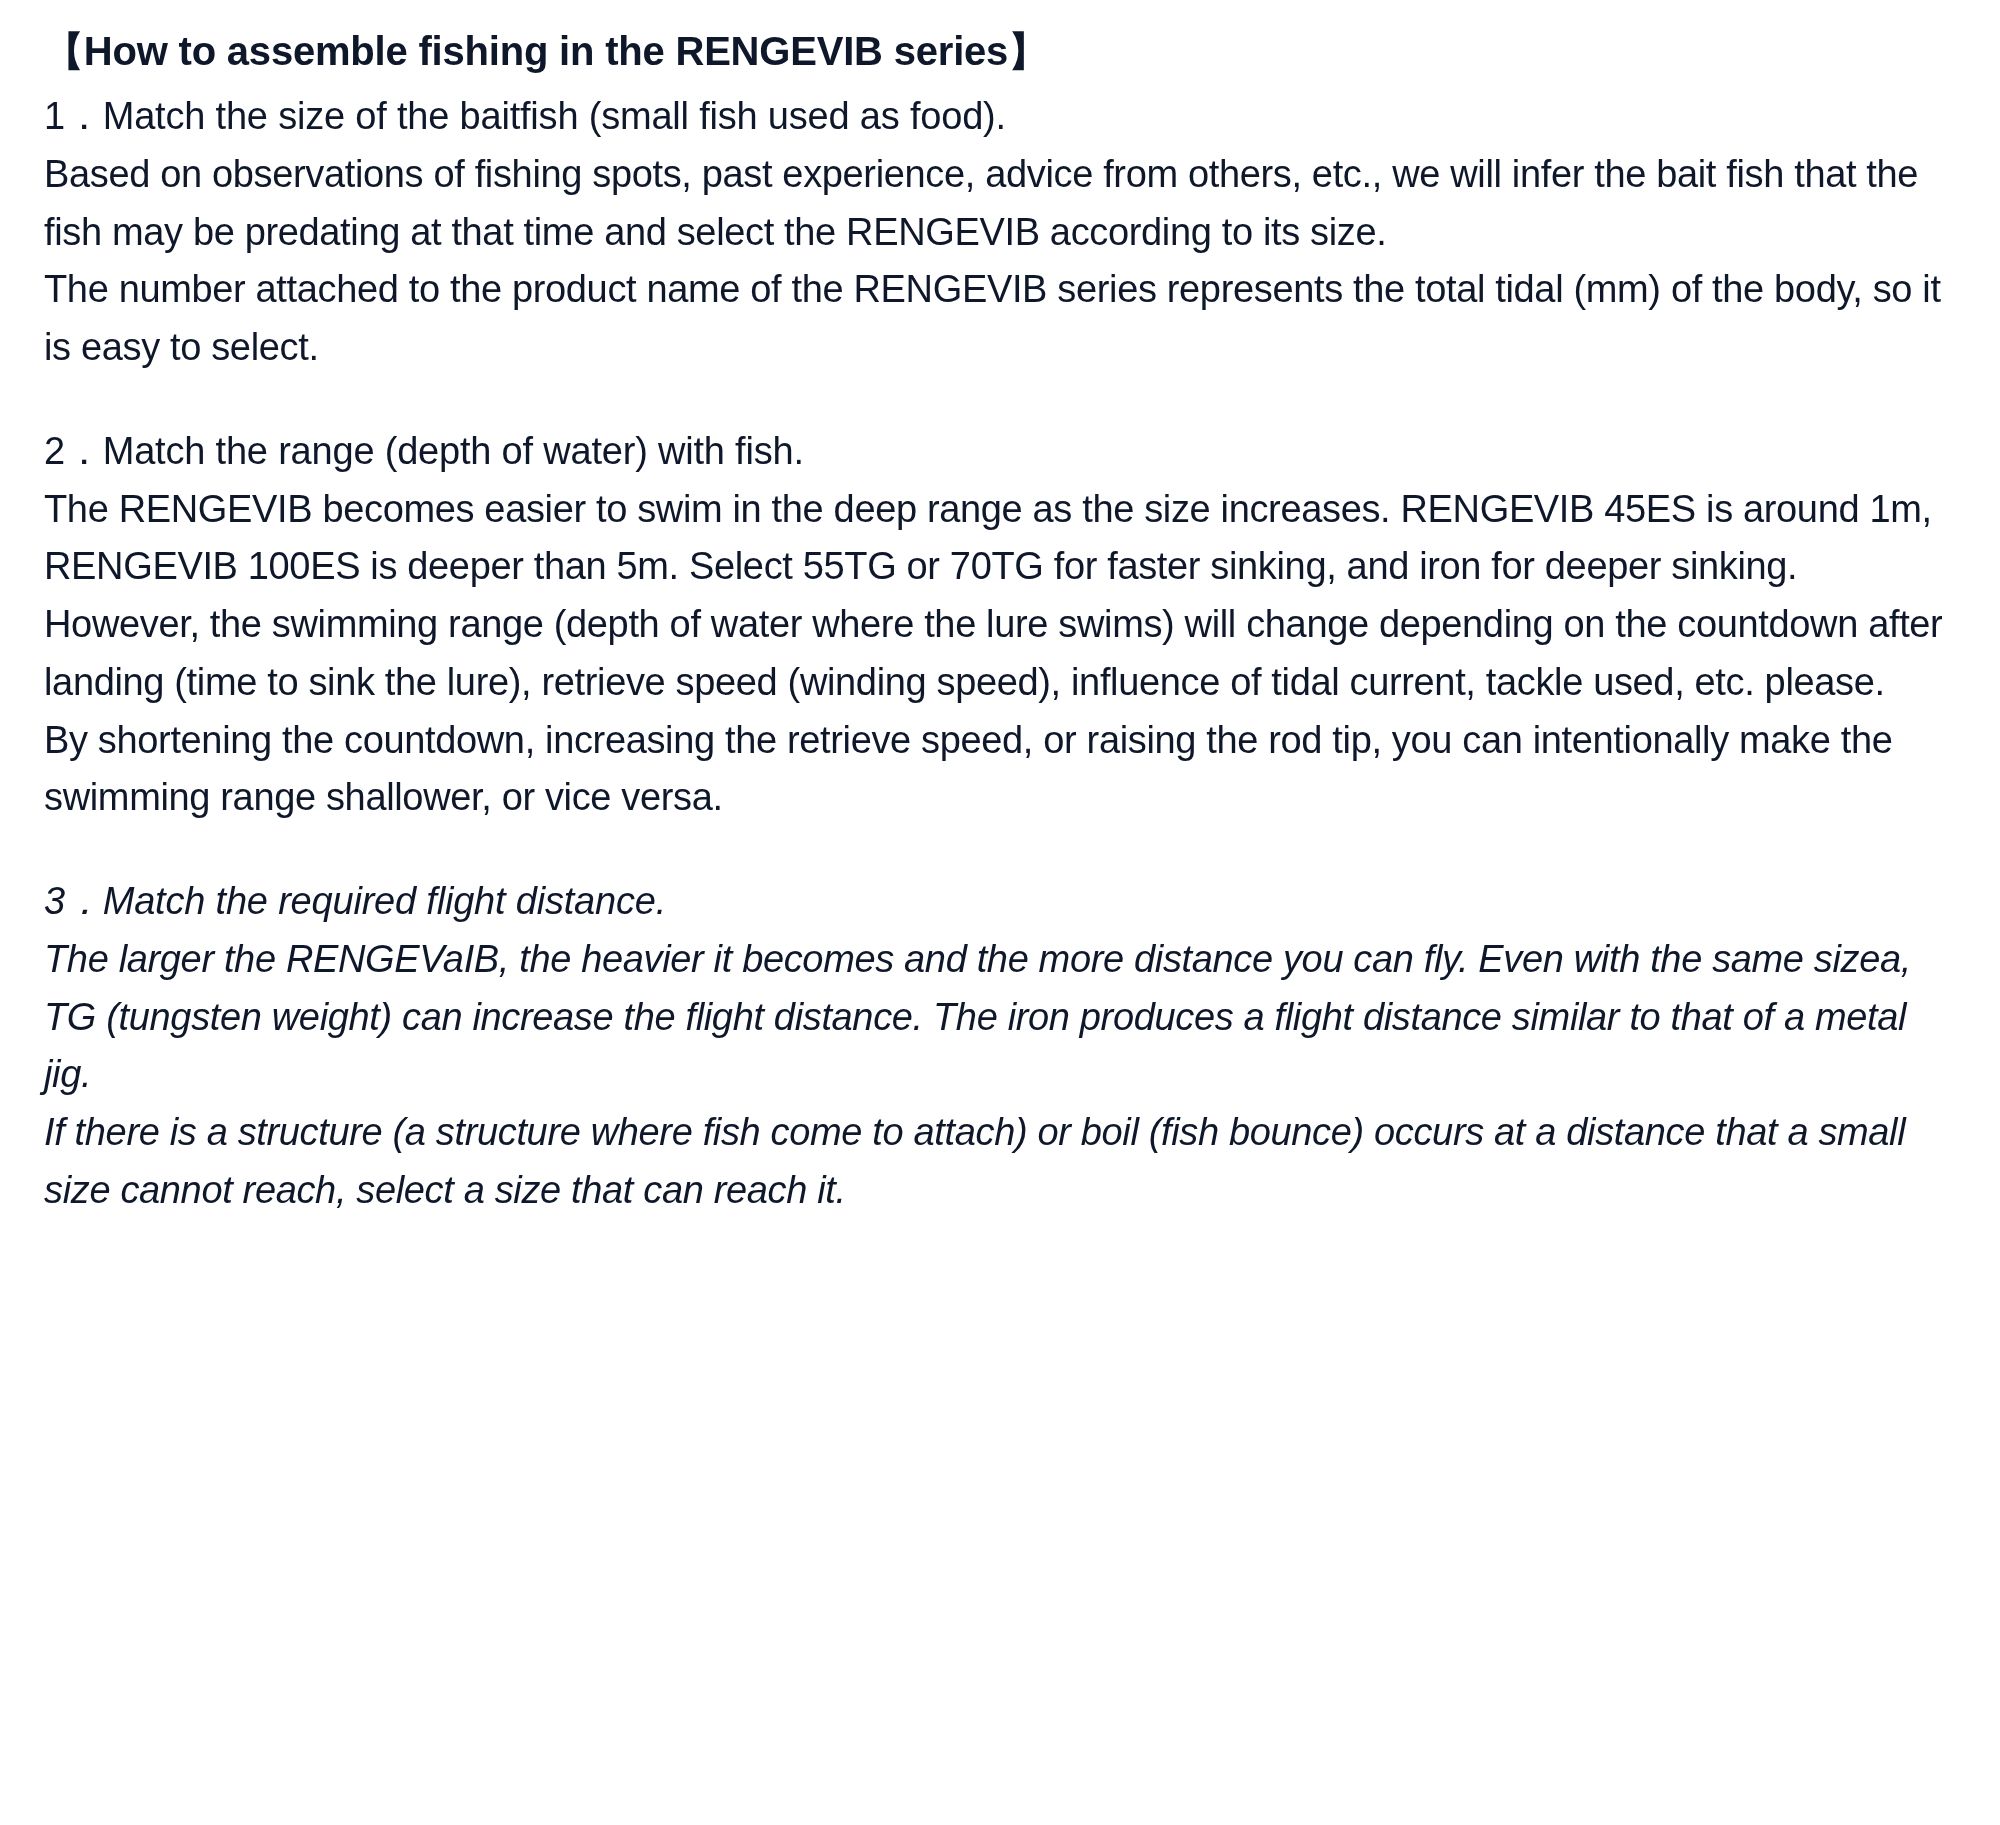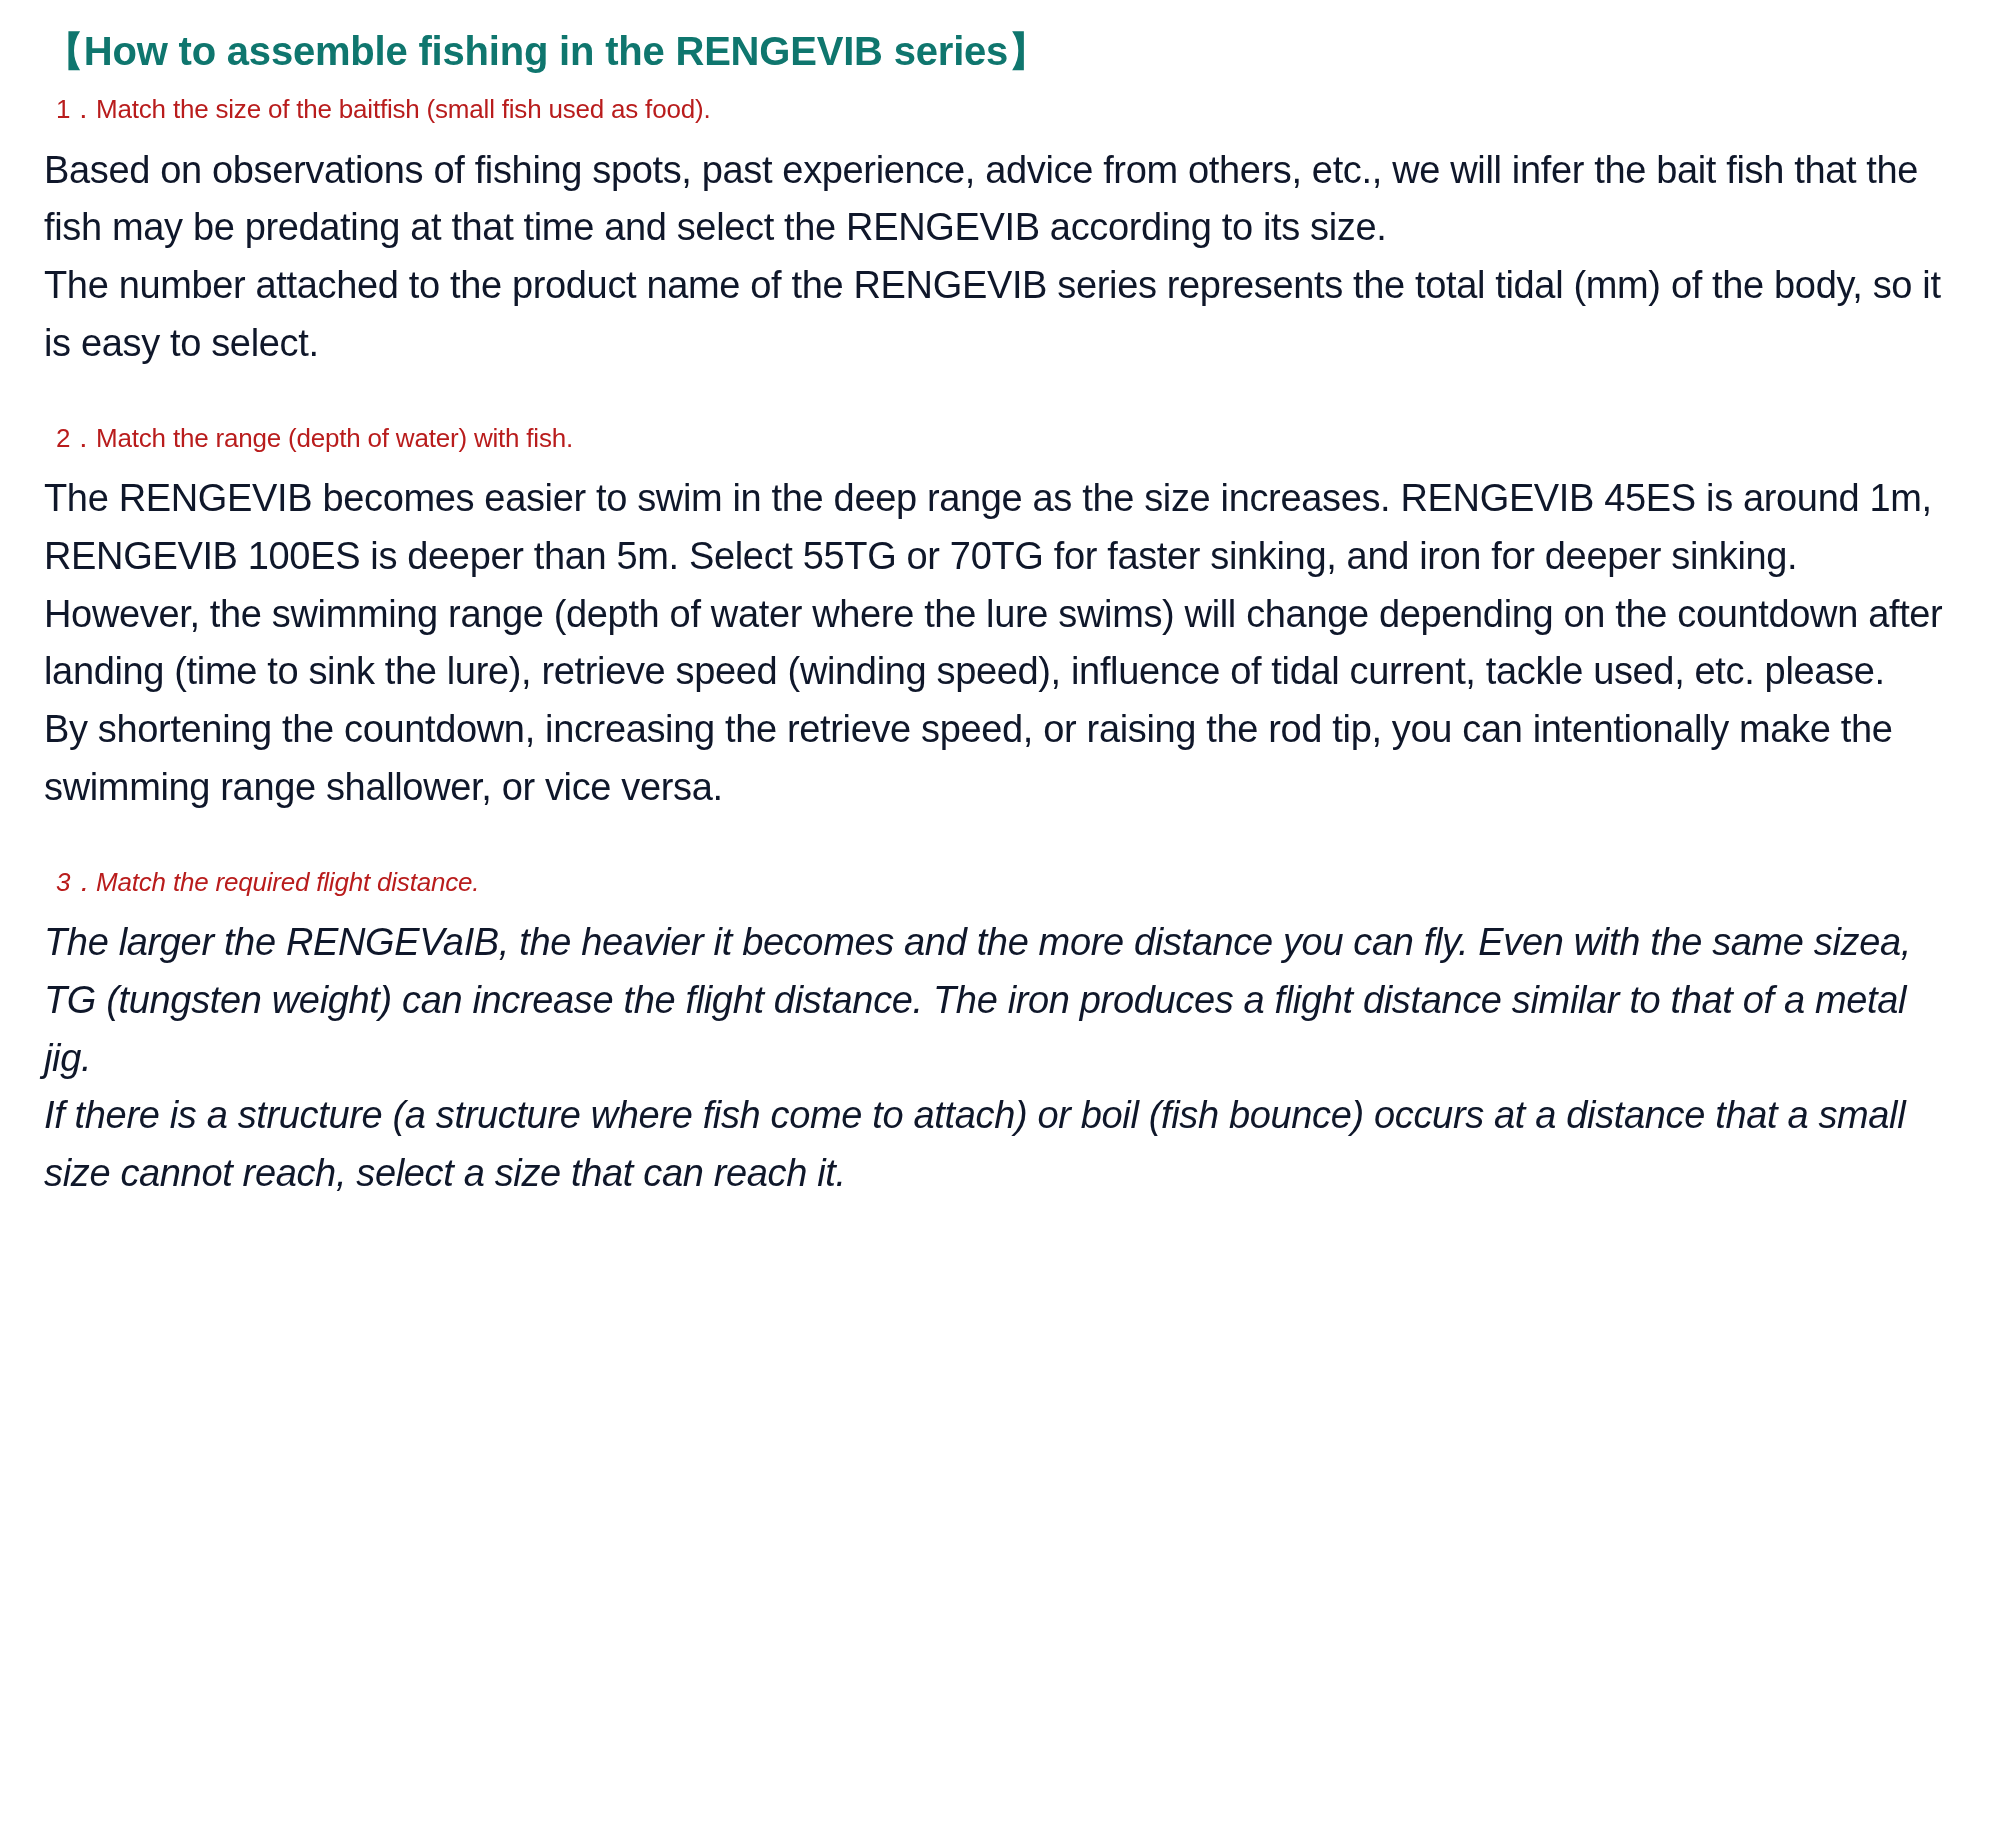--- a/index.html
+++ b/index.html
@@ -14,39 +14,39 @@
     color: #1b1b1b;
     -webkit-font-smoothing: antialiased;
   }
   .page {
     box-sizing: border-box;
     width: 2000px;
     min-height: 1825px;
     padding: 24px 44px 30px 44px;
   }
   .doc-title {
-    color: #0f766e;
+    color: #0f172a;
     font-weight: bold;
     font-size: 40px;
     line-height: 1.35;
     margin: 0 0 10px 0;
     letter-spacing: -0.2px;
   }
   .section {
     margin: 0 0 46px 0;
   }
   .section:last-child {
     margin-bottom: 0;
     font-style: italic;
   }
   .heading {
-    font-size: 26px;
+    font-size: 38px;
     line-height: 1.52;
-    margin: 12px;
-    color: #b91c1c;
+    margin: 0;
+    color: #0f172a;
     letter-spacing: -0.2px;
   }
   .para {
     font-size: 38px;
     line-height: 1.52;
     margin: 0;
     color: #0f172a;
     letter-spacing: -0.35px;
   }
 </style>

